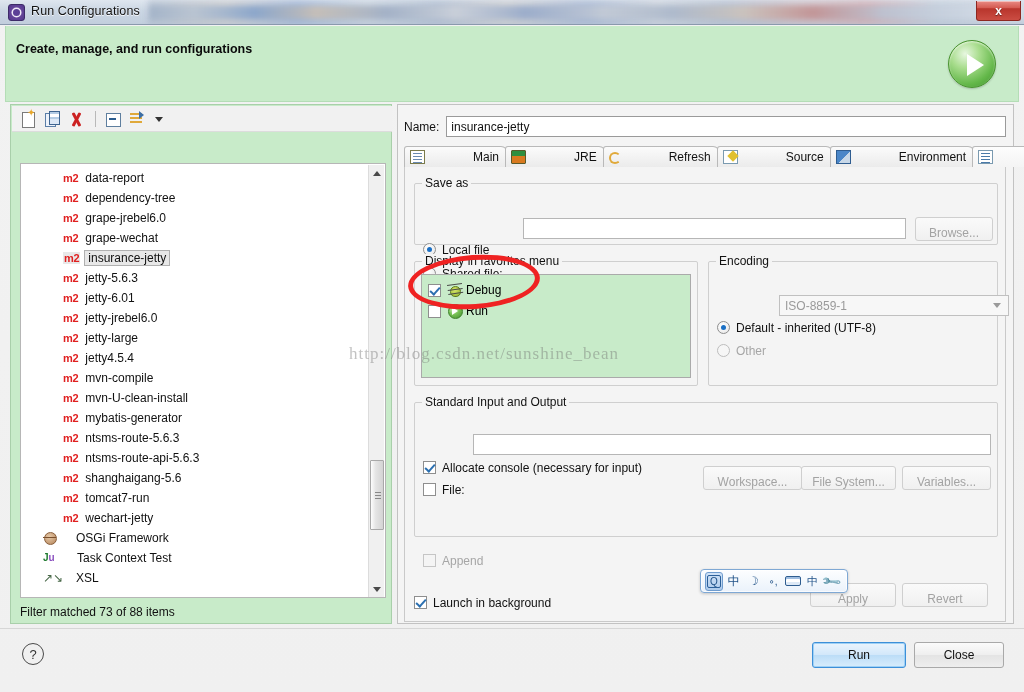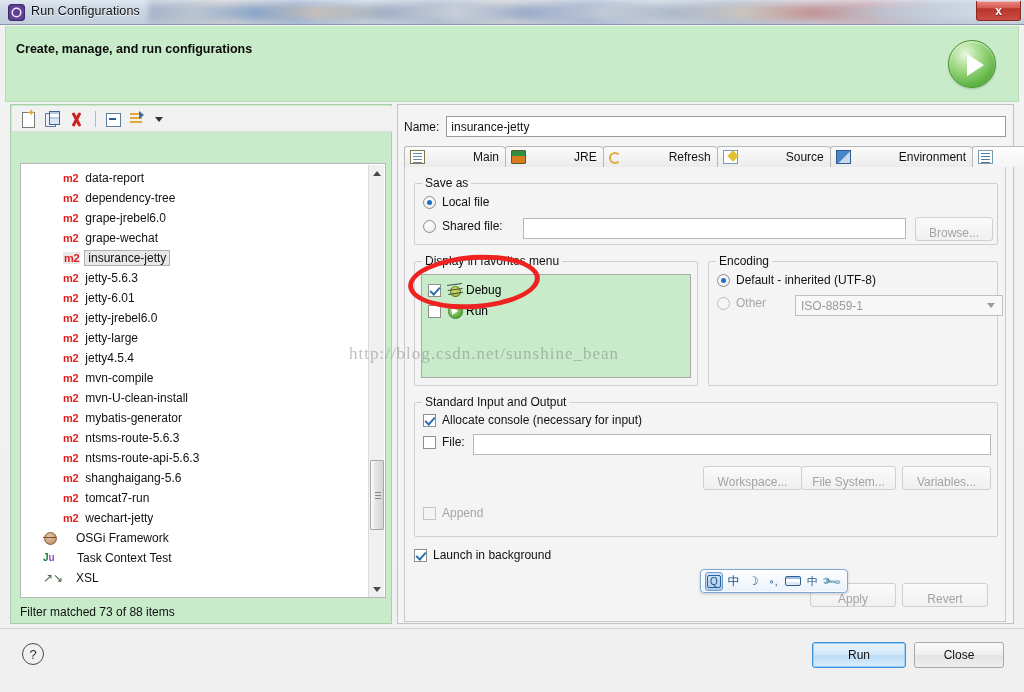--- a/index.html
+++ b/index.html
@@ -421,21 +421,21 @@
     background: #fff; border: 1px solid #8e8e8e; position: relative;
   }
   .cbox.on::after {
     content: ""; position: absolute; left: 3px; top: 0px;
     width: 4px; height: 8px;
     border: solid #2b6fb0; border-width: 0 2px 2px 0;
     transform: rotate(42deg);
   }
   .cbox.dis { border-color: #c5c5c5; background: #f4f4f4; }
 
-  .row { display: flex; align-items: flex-end; position: absolute; }
+  .row { display: flex; align-items: flex-start; position: absolute; margin-top: 48px; }
   .row .txt { margin-left: 6px; font-size: 12px; color: #111; }
   .row .txt.dis { color: #a6a6a6; }
 
   .txtfield {
     height: 21px; background: #fff;
     border: 1px solid #b6b6b6;
   }
 
   .btn {
     height: 24px; min-width: 72px;
@@ -792,21 +792,21 @@
 
         <div class="row" style="left:8px; top:11px;">
           <span class="radio on"></span>
           <span class="txt">Default - inherited (UTF-8)</span>
         </div>
 
         <div class="row" style="left:8px; top:34px;">
           <span class="radio dis"></span>
           <span class="txt dis">Other</span>
         </div>
-        <div class="combo" style="left:86px; top:33px; width:208px;gap:20px;">
+        <div class="combo" style="left:70px; top:33px; width:230px;gap:20px;">
           <span class="cval">ISO-8859-1</span>
           <span class="carrow"></span>
         </div>
       </div>
 
       <div class="group g-sio">
         <span class="g-title">Standard Input and Output</span>
 
         <div class="row" style="left:8px; top:10px;">
           <span class="cbox on"></span>

